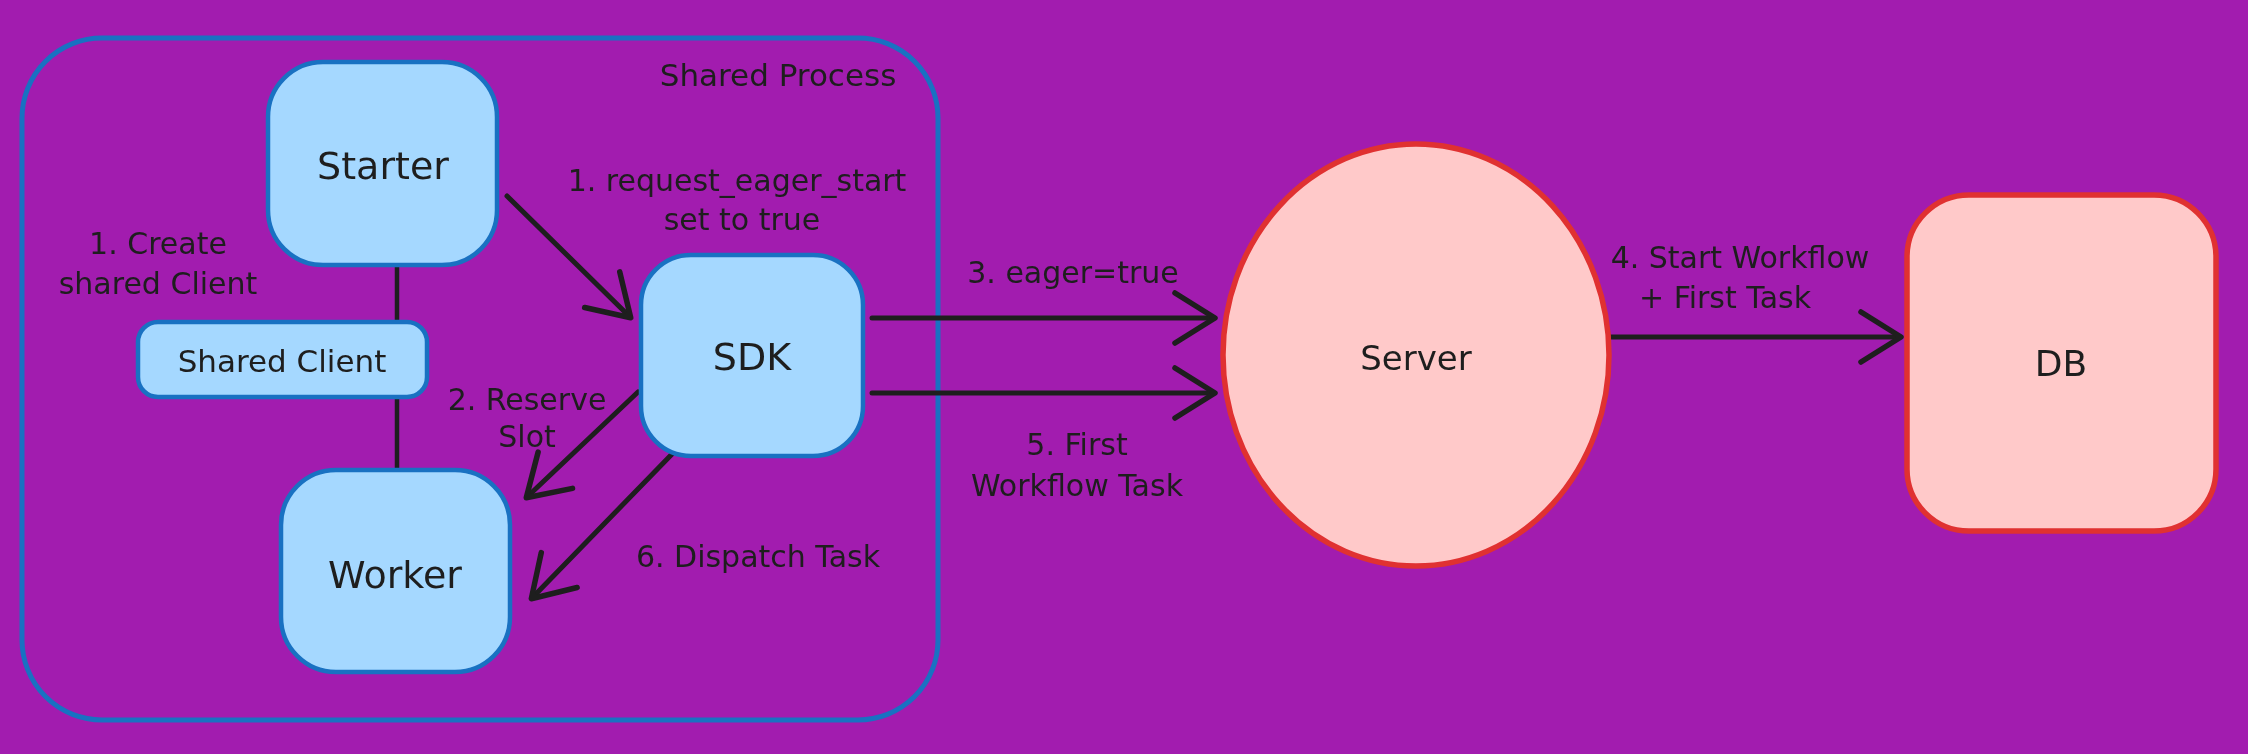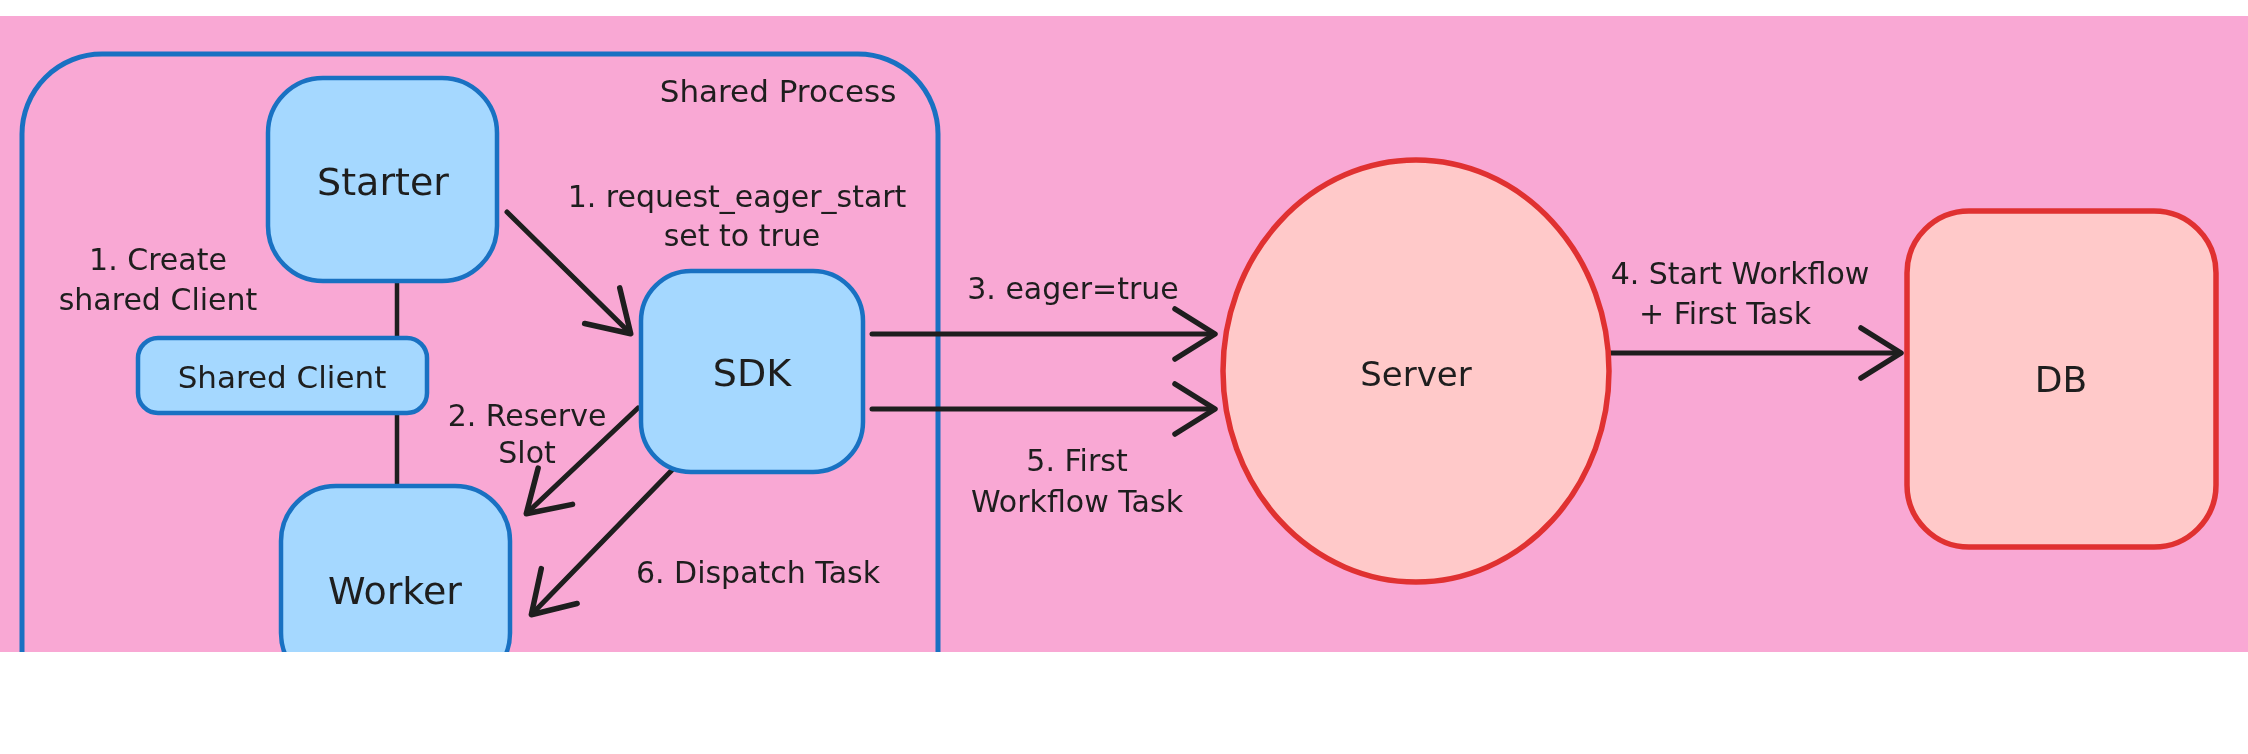--- a/index.html
+++ b/index.html
@@ -2,24 +2,23 @@
 <html><head>
 <meta charset="utf-8">
 <style>
   html, body {
     margin: 0;
     padding: 0;
     background: #ffffff;
   }
   .canvas-wrap {
     width: 2248px;
-    height: 636px;
+    height: 754px;
     position: relative;
-    background: #f9a8d4;
-    margin-top: 16px;
+    background: #a21caf;
   }
   svg { display: block; }
   text {
     font-family: "DejaVu Sans", sans-serif;
     fill: #1e1e1e;
   }
   .node-label   { font-size: 38px; }
   .node-label-sm{ font-size: 31px; }
   .node-label-md{ font-size: 34px; }
   .node-label-db{ font-size: 36px; }

